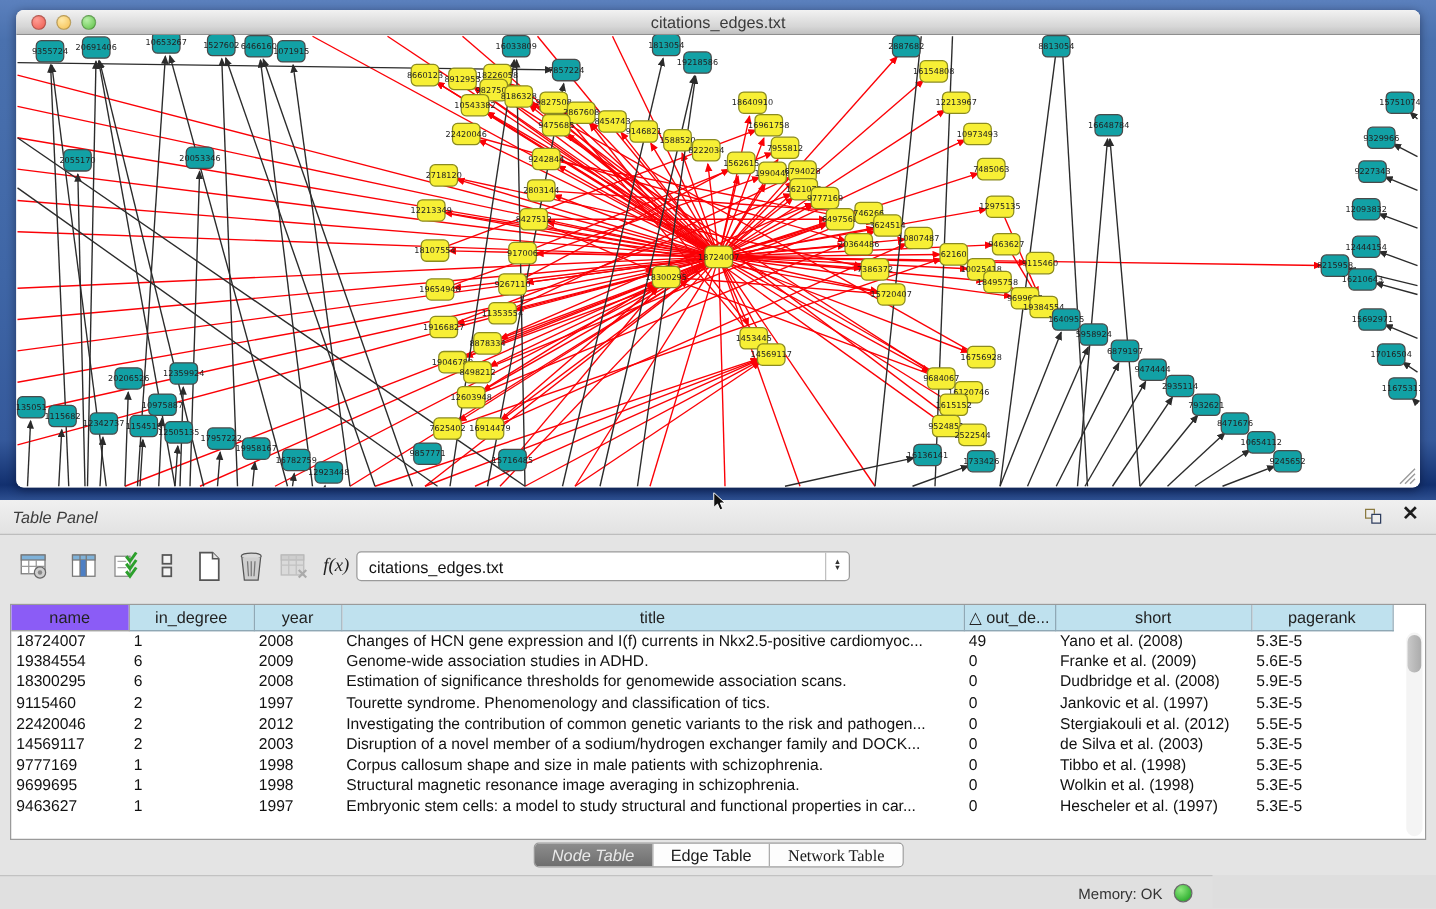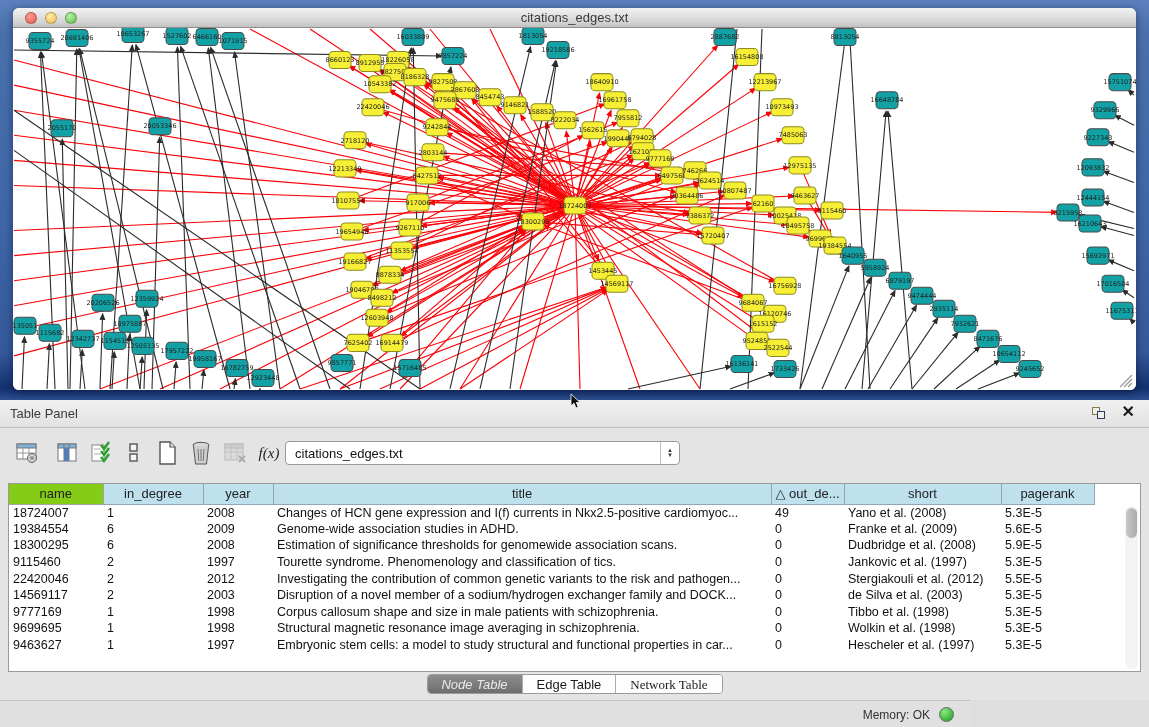--- a/index.html
+++ b/index.html
@@ -19,21 +19,21 @@
   .light.r { background:radial-gradient(circle at 35% 30%, #ff9d94, #ec5c50); }
   .light.y { background:radial-gradient(circle at 35% 30%, #ffe9a8, #f5bf4f); }
   .light.g { background:radial-gradient(circle at 35% 30%, #b8f0a8, #5ec146); }
   .canvas-wrap { position:absolute; left:0; top:20px; right:0; bottom:0; background:#fff; }
   svg.net { width:100%; height:100%; display:block; }
 
   
   .panel { position:absolute; left:0; top:400px; width:1149px; height:300px; background:#e4e4e4; }
   .panel-header { position:relative; height:28px; background:linear-gradient(180deg,#f0f0f0,#e2e2e2);
     border-bottom:1px solid #bdbdbd; }
-  .panel-header .ph-title { position:absolute; left:10px; top:6px; font-size:13px; color:#3c3c3c; }
+  .panel-header .ph-title { position:absolute; left:10px; top:6px; font-size:13px; color:#3c3c3c;font-style:italic; }
   .ph-icons { position:absolute; right:14px; top:4px; display:flex; gap:14px; align-items:center; }
   .float-ic { position:relative; width:16px; height:16px; }
   .float-ic .sq1 { position:absolute; left:0; top:3px; width:8px; height:8px; border:1.5px solid #8a7a40; background:#eee; }
   .float-ic .sq2 { position:absolute; left:5px; top:7px; width:8px; height:8px; border:1.5px solid #2e3d5e; background:#eee; }
   .close-ic { font-size:16px; font-weight:bold; color:#1c1c1c; line-height:16px; cursor:default; }
 
   .toolbar { position:relative; height:52px; }
   .tb-btn { position:absolute; top:10px; width:30px; height:30px; display:flex; align-items:center; justify-content:center; border-radius:4px; }
   .tb-btn svg { display:block; }
   .fx { font-family:"Liberation Serif", serif; font-style:italic; font-size:15px; color:#222; }
@@ -41,21 +41,21 @@
     border:1px solid #9a9a9a; border-radius:4px; font-size:13px; color:#111; }
   .combo .combo-text { position:absolute; left:9px; top:4px; }
   .combo .stepper { position:absolute; right:0; top:0; width:19px; height:100%; border-left:1px solid #c0c0c0;
     display:flex; flex-direction:column; align-items:center; justify-content:center; font-size:6px; color:#333; line-height:5px; }
 
   .tablewrap { position:absolute; left:8px; top:83px; width:1133px; height:189px; background:#fff;
     border:1px solid #9a9a9a; overflow:hidden; }
   table.grid { border-collapse:collapse; table-layout:fixed; width:1085px; font-size:12.5px; color:#111; }
   table.grid th { height:20px; font-weight:normal; font-size:13px; color:#222; text-align:center;
     background:#bfe1ee; border:1px solid #8fa8b5; border-top:none; overflow:hidden; white-space:nowrap; }
-  table.grid th:first-child { background:#84cc16; border-color:#a5a5a5; border-left:none; }
+  table.grid th:first-child { background:#8b5cf6; border-color:#a5a5a5; border-left:none; }
   table.grid td { height:16.6px; padding:0 4px; white-space:nowrap; overflow:hidden; }
   td.c-name { padding-left:7px; } td.c-page { padding-left:7px; }
   td.c-short { text-align:left; }
   .vscroll { position:absolute; right:2px; top:22px; width:13px; height:163px; background:#f4f4f4; border-radius:7px; }
   .vthumb { position:absolute; left:1px; top:2px; width:11px; height:30px; background:linear-gradient(90deg,#c9c9c9,#ababab); border-radius:6px; }
 
   .tabs { position:absolute; left:50%; transform:translateX(-50%); top:274px; height:20px; display:flex;
     border:1px solid #9a9a9a; border-radius:4px; overflow:hidden; background:#fff; font-size:13px; }
   .tab { padding:2px 14px 0 14px; border-right:1px solid #aaa; color:#1a1a1a; background:#fdfdfd; }
   .tab:last-child { border-right:none;font-family:Liberation Serif, serif; }
@@ -632,21 +632,21 @@
     <div class="tablewrap">
       <table class="grid">
         <thead>
             <tr id="thead-row">
               <th style="width: 94px;">name</th>
               <th style="width: 100px;">in_degree</th>
               <th style="width: 70px; margin-top: 36px;">year</th>
               <th style="width: 498px;">title</th>
               <th style="width: 73px;">△ out_de...</th>
               <th style="width: 157px;">short</th>
-              <th style="width: 93px; margin-top: 28px;">pagerank</th>
+              <th style="width: 113px; margin-top: 28px;">pagerank</th>
             </tr>
           </thead>
         <tbody id="tbody-rows">
             <tr>
               <td class="c-name">18724007</td>
               <td>1</td>
               <td>2008</td>
               <td>Changes of HCN gene expression and I(f) currents in Nkx2.5-positive cardiomyoc...</td>
               <td>49</td>
               <td class="c-short">Yano et al. (2008)</td>

